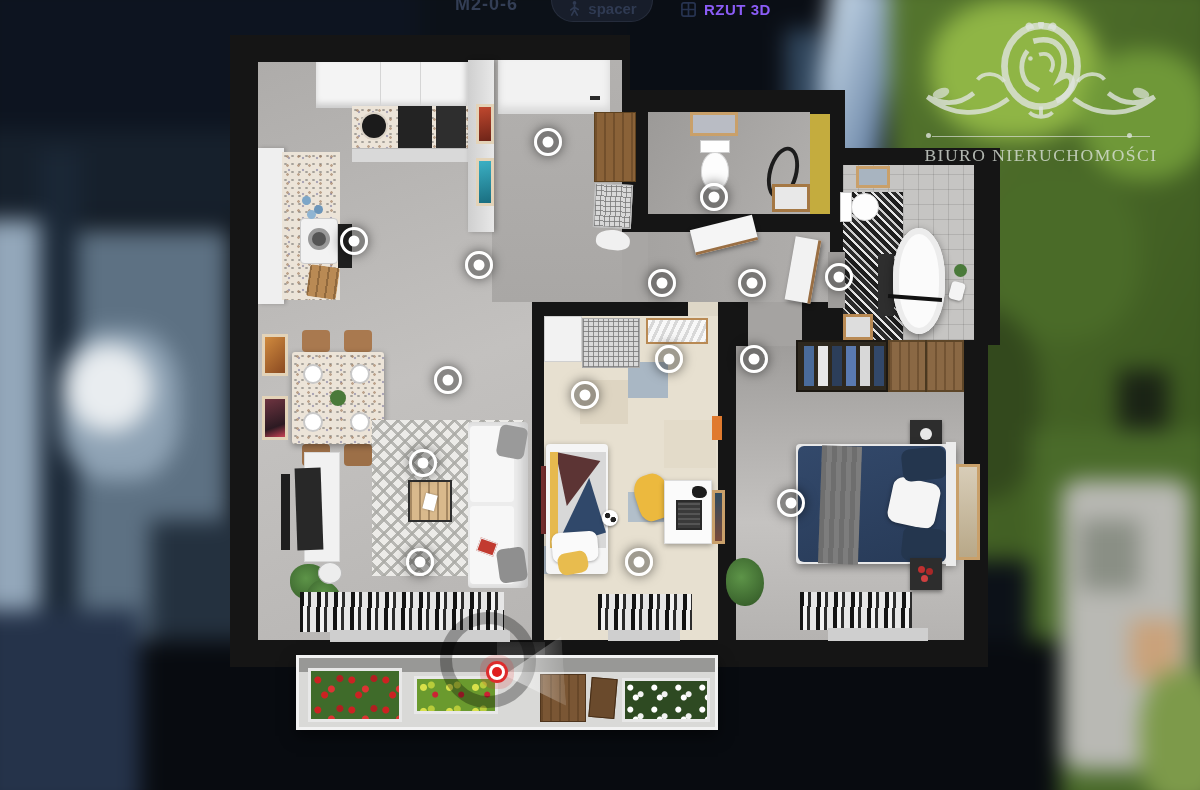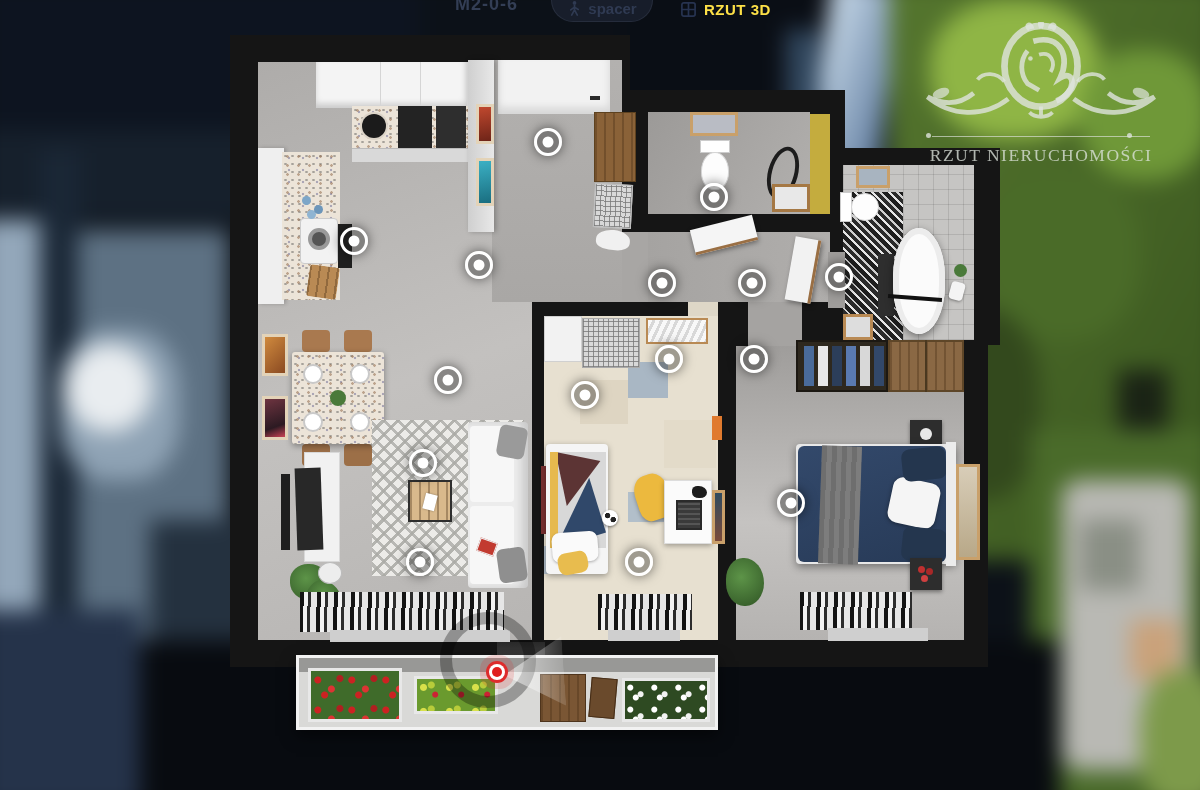--- a/index.html
+++ b/index.html
@@ -25,21 +25,21 @@
   .toolbar { position:absolute; left:0; top:0; width:1200px; height:28px; z-index:50; }
   .unit-label { position:absolute; left:455px; top:-6px; font-size:18px; font-weight:bold;
                 color:#333e55; letter-spacing:1px; }
   .walk-btn { position:absolute; left:551px; top:-22px; width:102px; height:44px; border-radius:22px;
               background:rgba(34,42,60,0.55); border:1px solid rgba(90,100,125,0.22);
               display:flex; align-items:flex-end; justify-content:center; gap:6px;
               padding-bottom:4px; cursor:pointer; }
   .walk-btn span.lbl { color:#2f3a52; font-size:15px; font-weight:bold; }
   .view-btn { position:absolute; left:680px; top:-4px; height:22px; display:flex; align-items:flex-end;
               gap:7px; cursor:pointer; }
-  .view-btn span.lbl { color:#fde047; font-size:15px; font-weight:bold; letter-spacing:0.5px; }
+  .view-btn span.lbl { color:#8b5cf6; font-size:15px; font-weight:bold; letter-spacing:0.5px; }
 
   
   .plan { position:absolute; inset:0; z-index:10; }
   .wallblock { position:absolute; background:#151515; }
   .floor { position:absolute; }
   .terrazzo { background-image:
       radial-gradient(circle, rgba(150,110,80,.55) 1px, transparent 1.6px),
       radial-gradient(circle, rgba(90,90,140,.45) 1px, transparent 1.6px),
       radial-gradient(circle, rgba(60,60,60,.4) 1px, transparent 1.4px);
     background-size:11px 9px, 14px 12px, 7px 8px; background-color:#ece4d8; }
@@ -125,21 +125,21 @@
       <ellipse cx="26" cy="74" rx="9" ry="5" fill="rgba(222,228,221,0.7)" stroke="none" transform="rotate(-20 26 74)"></ellipse>
       <ellipse cx="234" cy="74" rx="9" ry="5" fill="rgba(222,228,221,0.7)" stroke="none" transform="rotate(20 234 74)"></ellipse>
       <path d="M92,62 C84,52 70,52 64,60 M168,62 C176,52 190,52 196,60" stroke-width="4"></path>
       <path d="M130,88 L130,98 M118,94 C124,100 136,100 142,94" stroke-width="4"></path>
     </svg>
     <div class="wm-divider">
       <span class="line"></span>
       <span class="dot" style="left:4px;"></span>
       <span class="dot" style="right:28px;"></span>
     </div>
-    <div class="wm-sub">RZUT NIERUCHOMOŚCI</div>
+    <div class="wm-sub">BIURO NIERUCHOMOŚCI</div>
   </div>
 
   <div class="plan">
 
     <div class="wallblock" style="left:230px;top:35px;width:400px;height:632px;"></div>
     <div class="wallblock" style="left:530px;top:300px;width:458px;height:367px;"></div>
     <div class="wallblock" style="left:630px;top:90px;width:215px;height:212px;"></div>
     <div class="wallblock" style="left:828px;top:148px;width:172px;height:197px;"></div>
 
     <div class="pulse-ring" style="left:440px;top:612px;"></div>

